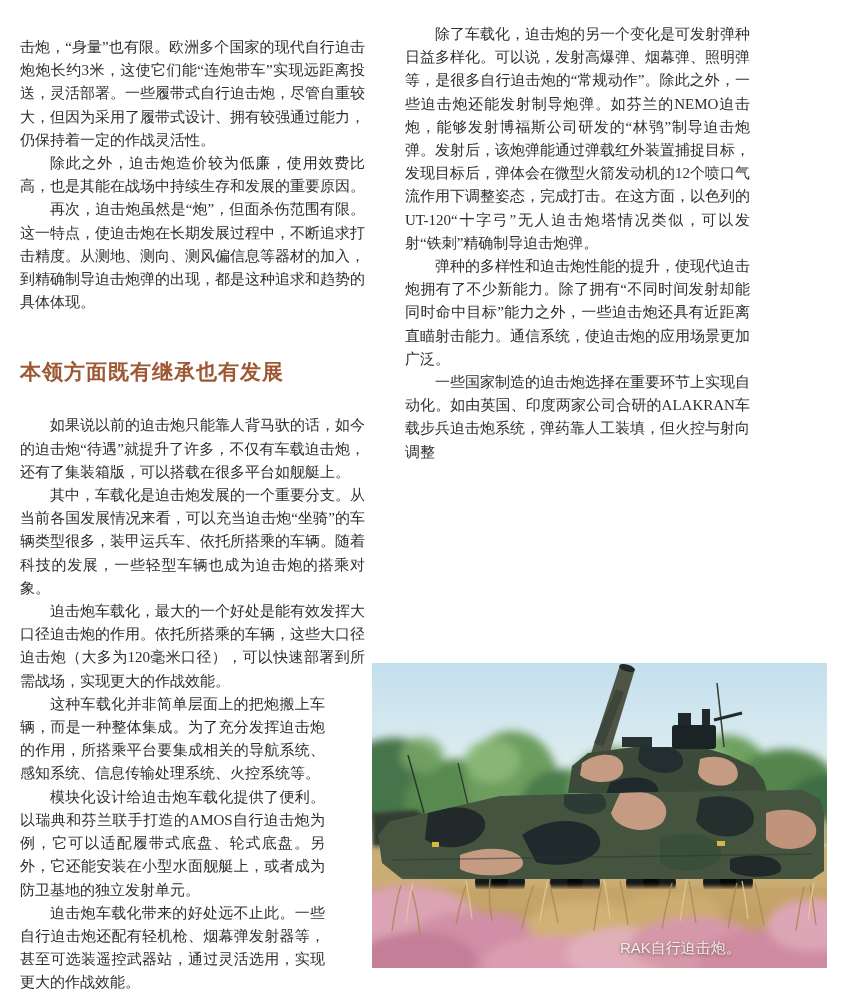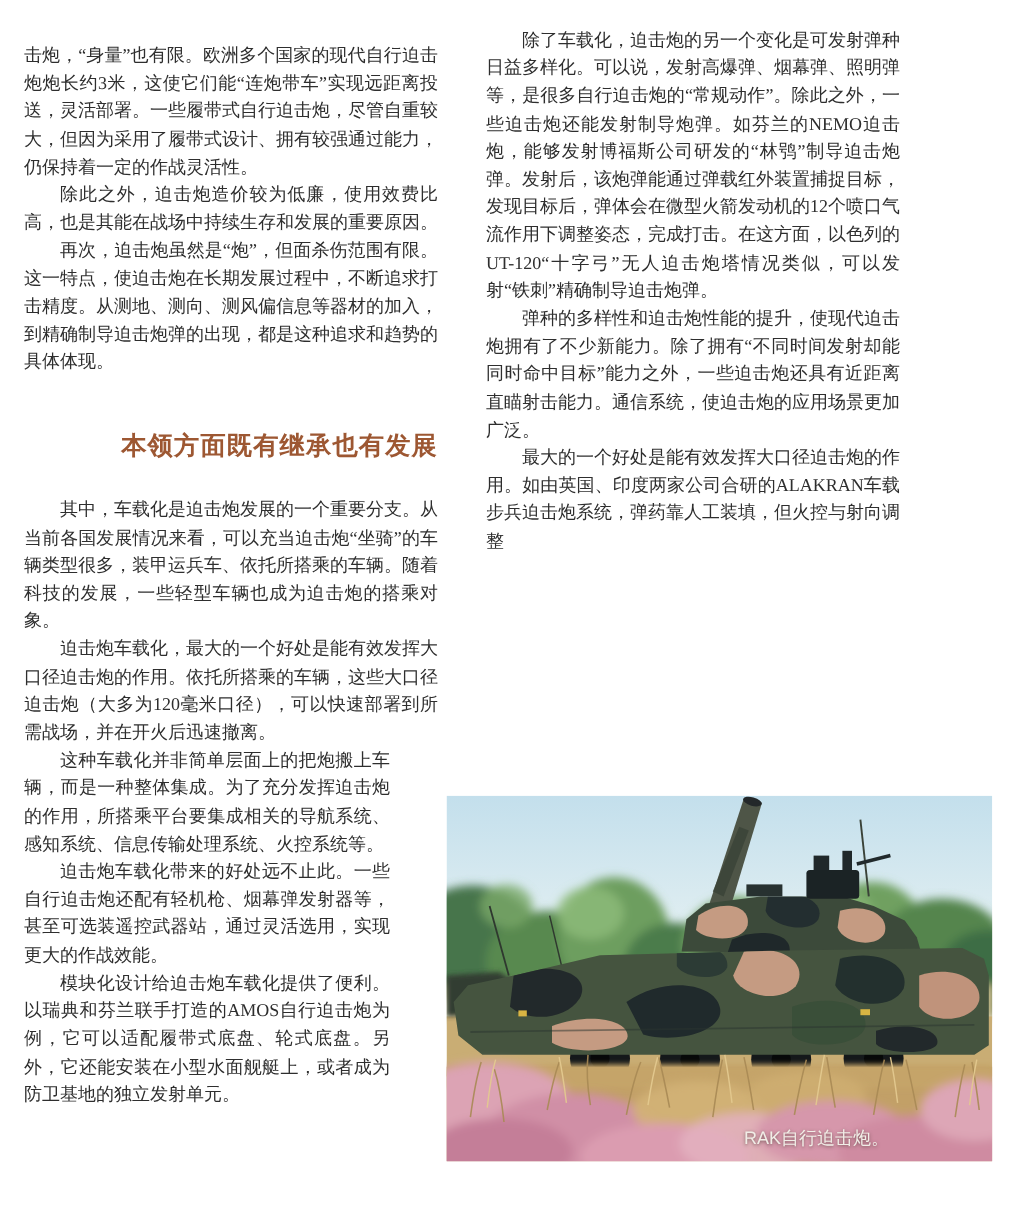--- a/index.html
+++ b/index.html
@@ -12,21 +12,21 @@
     position:absolute; text-align:justify; color:#2e2e2e;
     font-size:15px; line-height:23.2px;
   }
   .col p { margin:0; text-indent:2em; }
   .col p.continued { text-indent:0; }
   .col p.narrow { margin-right:40px; }
   #col-left  { left:20px;  top:36px; width:345px; }
   #col-right { left:405px; top:23px; width:345px; }
   h2.section {
     font-family:"Liberation Sans", sans-serif; font-weight:bold;
-    color:#9d5732; font-size:21px; line-height:28px; text-align:right;
+    color:#9d5732; font-size:21px; line-height:28px; text-align:left;
     letter-spacing:1px; margin:44px 0 28px 0; text-indent:0;
   }
   .photo {
     position:absolute; left:372px; top:663px; width:455px; height:305px;
     overflow:hidden;
   }
   .photo svg { display:block; }
   .caption {
     position:absolute; left:248px; top:276px;
     font-family:"Liberation Sans", sans-serif; font-size:15px;
@@ -37,31 +37,32 @@
 </head>
 <body>
 
 <div class="page">
 
   <div class="col" id="col-left">
     <p class="continued">击炮，“身量”也有限。欧洲多个国家的现代自行迫击炮炮长约3米，这使它们能“连炮带车”实现远距离投送，灵活部署。一些履带式自行迫击炮，尽管自重较大，但因为采用了履带式设计、拥有较强通过能力，仍保持着一定的作战灵活性。</p>
     <p>除此之外，迫击炮造价较为低廉，使用效费比高，也是其能在战场中持续生存和发展的重要原因。</p>
     <p>再次，迫击炮虽然是“炮”，但面杀伤范围有限。这一特点，使迫击炮在长期发展过程中，不断追求打击精度。从测地、测向、测风偏信息等器材的加入，到精确制导迫击炮弹的出现，都是这种追求和趋势的具体体现。</p>
     <h2 class="section">本领方面既有继承也有发展</h2>
+    <p>如果说以前的迫击炮只能靠人背马驮的话，如今的迫击炮“待遇”就提升了许多，不仅有车载迫击炮，还有了集装箱版，可以搭载在很多平台如舰艇上。</p>
     <p>其中，车载化是迫击炮发展的一个重要分支。从当前各国发展情况来看，可以充当迫击炮“坐骑”的车辆类型很多，装甲运兵车、依托所搭乘的车辆。随着科技的发展，一些轻型车辆也成为迫击炮的搭乘对象。</p>
-    <p>迫击炮车载化，最大的一个好处是能有效发挥大口径迫击炮的作用。依托所搭乘的车辆，这些大口径迫击炮（大多为120毫米口径），可以快速部署到所需战场，并在开火后迅速撤离。</p>
+    <p>迫击炮车载化，最大的一个好处是能有效发挥大口径迫击炮的作用。依托所搭乘的车辆，这些大口径迫击炮（大多为120毫米口径），可以快速部署到所需战场，实现更大的作战效能。</p>
     <p class="narrow">这种车载化并非简单层面上的把炮搬上车辆，而是一种整体集成。为了充分发挥迫击炮的作用，所搭乘平台要集成相关的导航系统、感知系统、信息传输处理系统、火控系统等。</p>
+    <p class="narrow">模块化设计给迫击炮车载化提供了便利。以瑞典和芬兰联手打造的AMOS自行迫击炮为例，它可以适配履带式底盘、轮式底盘。另外，它还能安装在小型水面舰艇上，或者成为防卫基地的独立发射单元。</p>
     <p class="narrow">迫击炮车载化带来的好处远不止此。一些自行迫击炮还配有轻机枪、烟幕弹发射器等，甚至可选装遥控武器站，通过灵活选用，实现更大的作战效能。</p>
-    <p class="narrow">模块化设计给迫击炮车载化提供了便利。以瑞典和芬兰联手打造的AMOS自行迫击炮为例，它可以适配履带式底盘、轮式底盘。另外，它还能安装在小型水面舰艇上，或者成为防卫基地的独立发射单元。</p>
   </div>
 
   <div class="col" id="col-right">
     <p>除了车载化，迫击炮的另一个变化是可发射弹种日益多样化。可以说，发射高爆弹、烟幕弹、照明弹等，是很多自行迫击炮的“常规动作”。除此之外，一些迫击炮还能发射制导炮弹。如芬兰的NEMO迫击炮，能够发射博福斯公司研发的“林鸮”制导迫击炮弹。发射后，该炮弹能通过弹载红外装置捕捉目标，发现目标后，弹体会在微型火箭发动机的12个喷口气流作用下调整姿态，完成打击。在这方面，以色列的UT-120“十字弓”无人迫击炮塔情况类似，可以发射“铁刺”精确制导迫击炮弹。</p>
     <p>弹种的多样性和迫击炮性能的提升，使现代迫击炮拥有了不少新能力。除了拥有“不同时间发射却能同时命中目标”能力之外，一些迫击炮还具有近距离直瞄射击能力。通信系统，使迫击炮的应用场景更加广泛。</p>
-    <p>最大的一个好处是能有效发挥大口径迫击炮的作用。如由英国、印度两家公司合研的ALAKRAN车载步兵迫击炮系统，弹药靠人工装填，但火控与射向调整</p>
+    <p>一些国家制造的迫击炮选择在重要环节上实现自动化。如由英国、印度两家公司合研的ALAKRAN车载步兵迫击炮系统，弹药靠人工装填，但火控与射向调整</p>
   </div>
 
   <div class="photo">
     <svg width="455" height="305" viewBox="0 0 455 305" xmlns="http://www.w3.org/2000/svg">
       <defs>
         <linearGradient id="sky" x1="0" y1="0" x2="0" y2="1">
           <stop offset="0" stop-color="#c3dfec"></stop>
           <stop offset="0.65" stop-color="#e4f0f2"></stop>
           <stop offset="1" stop-color="#f3f7f2"></stop>
         </linearGradient>

